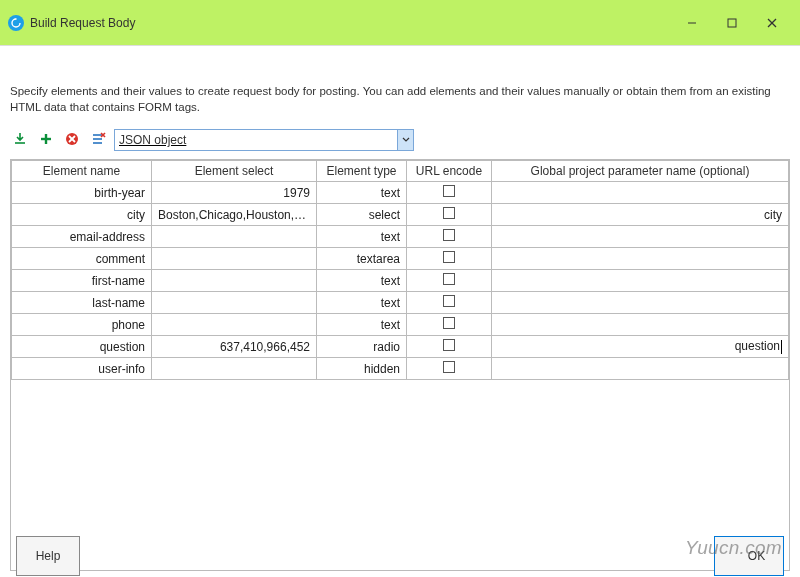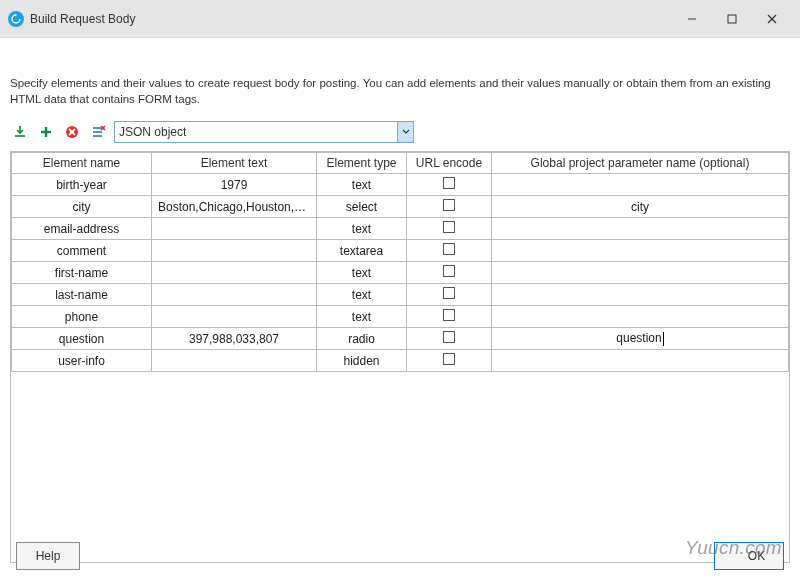--- a/index.html
+++ b/index.html
@@ -1,37 +1,37 @@
 <!DOCTYPE html>
 <html><head>
 <meta charset="utf-8">
 <style>
 * { box-sizing: border-box; margin: 0; padding: 0; }
 body { font-family: "Segoe UI", Tahoma, sans-serif; font-size: 12px; background: #fff; width: 800px; height: 577px; overflow: hidden; }
-.titlebar { height: 38px; display: flex; align-items: center; padding: 0 8px; border-bottom: 1px solid #ddd; background: #e5e5e5; }
+.titlebar { height: 46px; display: flex; align-items: center; padding: 0 8px; border-bottom: 1px solid #ddd; background: #bef264; }
 .titlebar .icon { width: 16px; height: 16px; border-radius: 50%; background: #1e9fe8; margin-right: 6px; display: flex; align-items: center; justify-content: center; }
 .titlebar .icon svg { width: 10px; height: 10px; }
 .titlebar .title { flex: 1; font-size: 12px; color: #333; }
 .winbtns { display: flex; gap: 0; }
 .winbtn { width: 40px; height: 28px; display: flex; align-items: center; justify-content: center; color: #555; cursor: pointer; }
 .desc { padding: 6px 10px 10px 10px; color: #333; font-size: 11.5px; line-height: 1.35; margin-top: 32px; }
-.toolbar { display: flex; align-items: center; gap: 6px; padding: 4px 10px 8px 10px; }
+.toolbar { display: flex; align-items: flex-start; gap: 6px; padding: 4px 10px 8px 10px; text-decoration: underline; }
 .toolbtn { width: 20px; height: 20px; display: flex; align-items: center; justify-content: center; cursor: pointer; }
 .select-format { flex: 0 0 300px; height: 22px; border: 1px solid #7aa7d9; display: flex; align-items: center; padding: 0 4px; position: relative; background: #fff; }
 .select-format .label { flex: 1; color: #333; font-size: 12px; }
 .select-format .arrow { width: 16px; height: 20px; background: #cde3f8; display: flex; align-items: center; justify-content: center; border-left: 1px solid #7aa7d9; margin-right: -4px; }
 .grid-wrap { margin: 0 10px; border: 1px solid #bbb; height: 412px; overflow: hidden; background: #fff; }
 table { width: 100%; border-collapse: collapse; table-layout: fixed; }
-th, td { border: 1px solid #bbb; padding: 3px 6px; font-size: 12px; text-align: center; height: 20px; overflow: hidden; white-space: nowrap; text-overflow: ellipsis; }
+th, td { border: 1px solid #bbb; padding: 3px 6px; font-size: 12px; text-align: right; height: 20px; overflow: hidden; white-space: nowrap; text-overflow: ellipsis; }
 th { font-weight: normal; background: #fff; text-align: center; color: #333; }
 td { color: #222; }
 .chk-cell { text-align: center; }
 .chk { width: 12px; height: 12px; border: 1px solid #555; display: inline-block; background: #fff; }
 .footer { position: absolute; bottom: 0; left: 0; right: 0; height: 42px; display: flex; align-items: center; justify-content: space-between; padding: 0 16px; }
-.btn { min-width: 64px; height: 28px; border: 1px solid #888; background: #f5f5f5; display: inline-flex; align-items: center; justify-content: center; cursor: pointer; font-size: 12px; color: #333; }
+.btn { min-width: 64px; height: 40px; border: 1px solid #888; background: #f5f5f5; display: inline-flex; align-items: center; justify-content: center; cursor: pointer; font-size: 12px; color: #333; }
 .btn-primary { border: 1.5px solid #0078d7; min-width: 70px; padding-left: 15px; }
 .watermark { position: absolute; bottom: 18px; right: 18px; font-size: 19px; color: rgba(90,90,90,0.55); font-style: italic; letter-spacing: .3px; pointer-events: none; margin-top: 24px; }
 .cursor-caret { display:inline-block; width:1px; height:14px; background:#000; vertical-align:middle; margin-left:1px; }
 </style>
 </head>
 <body>
 
 <div class="titlebar">
   <span class="icon">
     <svg viewBox="0 0 10 10">
@@ -106,21 +106,21 @@
     <colgroup>
         <col style="width:140px">
         <col style="width:165px">
         <col style="width:90px">
         <col style="width:85px">
         <col>
       </colgroup>
     <thead>
       <tr>
         <th>Element name</th>
-        <th>Element text</th>
+        <th>Element select</th>
         <th>Element type</th>
         <th>URL encode</th>
         <th>Global project parameter name (optional)</th>
       </tr>
     </thead>
     <tbody id="grid-body">
         <tr>
           <td>birth-year</td>
           <td>1979</td>
           <td>text</td>
@@ -164,21 +164,21 @@
         </tr>
         <tr>
           <td>phone</td>
           <td></td>
           <td>text</td>
           <td class="chk-cell"><span class="chk"></span></td>
           <td></td>
         </tr>
         <tr>
           <td>question</td>
-          <td>397,988,033,807</td>
+          <td>637,410,966,452</td>
           <td>radio</td>
           <td class="chk-cell"><span class="chk"></span></td>
           <td>question<span class="cursor-caret"></span></td>
         </tr>
         <tr>
           <td>user-info</td>
           <td></td>
           <td>hidden</td>
           <td class="chk-cell"><span class="chk"></span></td>
           <td></td>

